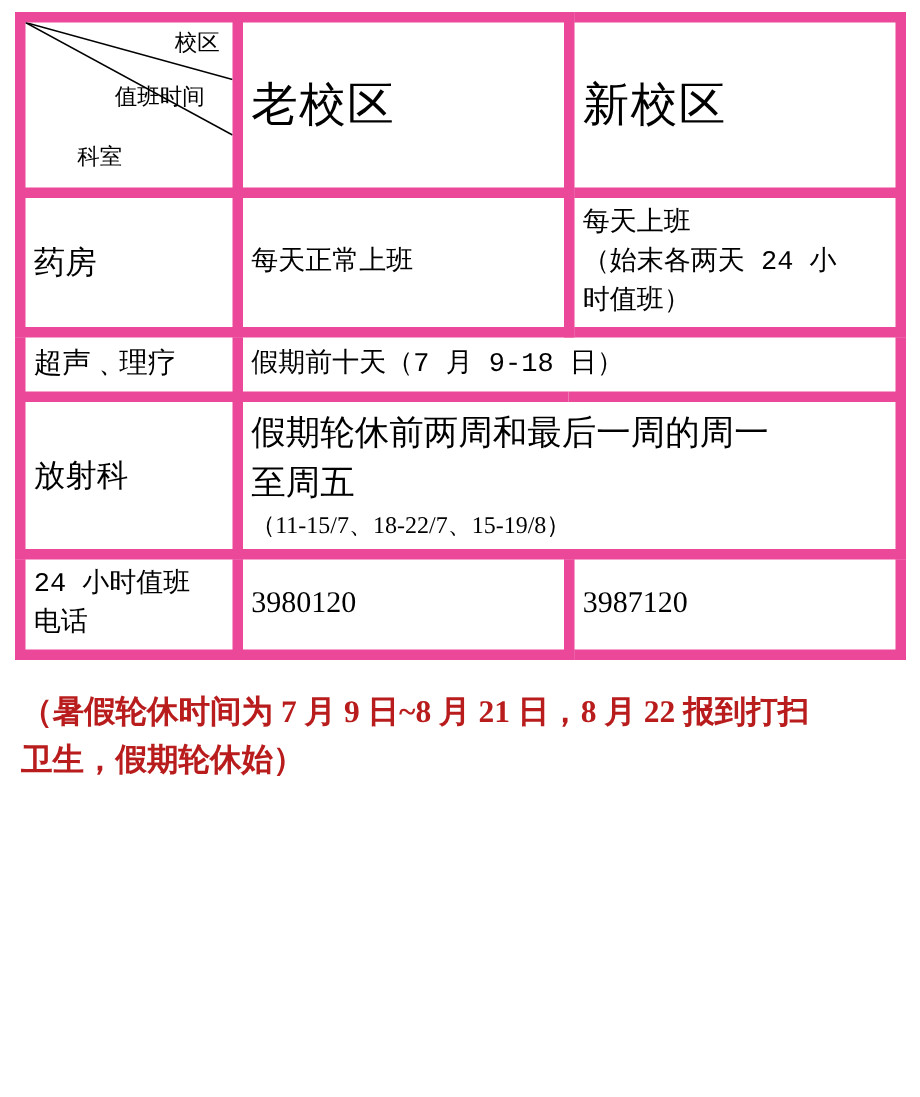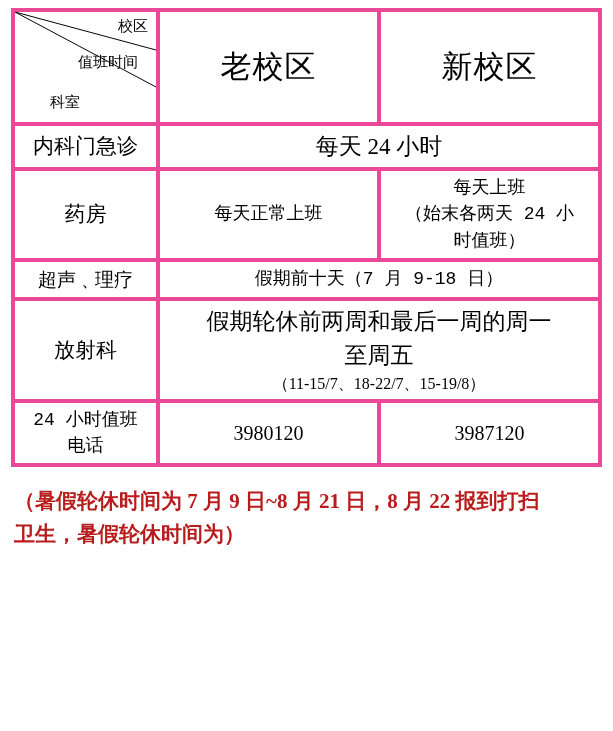--- a/index.html
+++ b/index.html
@@ -20,22 +20,22 @@
     height: 731px;
     box-sizing: border-box;
   }
   table.schedule {
     border-collapse: collapse;
     width: 587px;
     margin: 8px auto 0 auto;
     table-layout: fixed;
   }
   table.schedule td {
-    border: 4px solid #ec4899;
-    text-align: center;
+    border: 7px solid #ec4899;
+    text-align: left;
     vertical-align: middle;
     padding: 4px 6px;
     line-height: 1.45;
   }
   .col-dept { width: 145px; }
   .col-old  { width: 221px; }
   .col-new  { width: 221px; }
 
   
   .corner {
@@ -115,24 +115,20 @@
             <line x1="0" y1="0" x2="145" y2="75" stroke="#000" stroke-width="1"></line>
           </svg>
           <span class="lbl lbl-campus">校区</span>
           <span class="lbl lbl-time">值班时间</span>
           <span class="lbl lbl-dept">科室</span>
         </td>
         <td class="campus-head">老校区</td>
         <td class="campus-head">新校区</td>
       </tr>
 
-      <tr>
-        <td class="dept-name">内科门急诊</td>
-        <td class="cell-big" colspan="2">每天 24 小时</td>
-      </tr>
 
 
       <tr>
         <td class="dept-name">药房</td>
         <td class="cell-mid">每天正常上班</td>
         <td class="cell-mid two-line">
           <div>每天上班</div>
           <div>（始末各两天 24 小</div>
           <div>时值班）</div>
         </td>
@@ -159,16 +155,16 @@
           <div>电话</div>
         </td>
         <td class="cell-num">3980120</td>
         <td class="cell-num">3987120</td>
       </tr>
     </tbody>
   </table>
 
   <div class="note">
     <div>（暑假轮休时间为 7 月 9 日~8 月 21 日，8 月 22 报到打扫</div>
-    <div>卫生，暑假轮休时间为）</div>
+    <div>卫生，假期轮休始）</div>
   </div>
 
 </div>
 
 </body></html>

